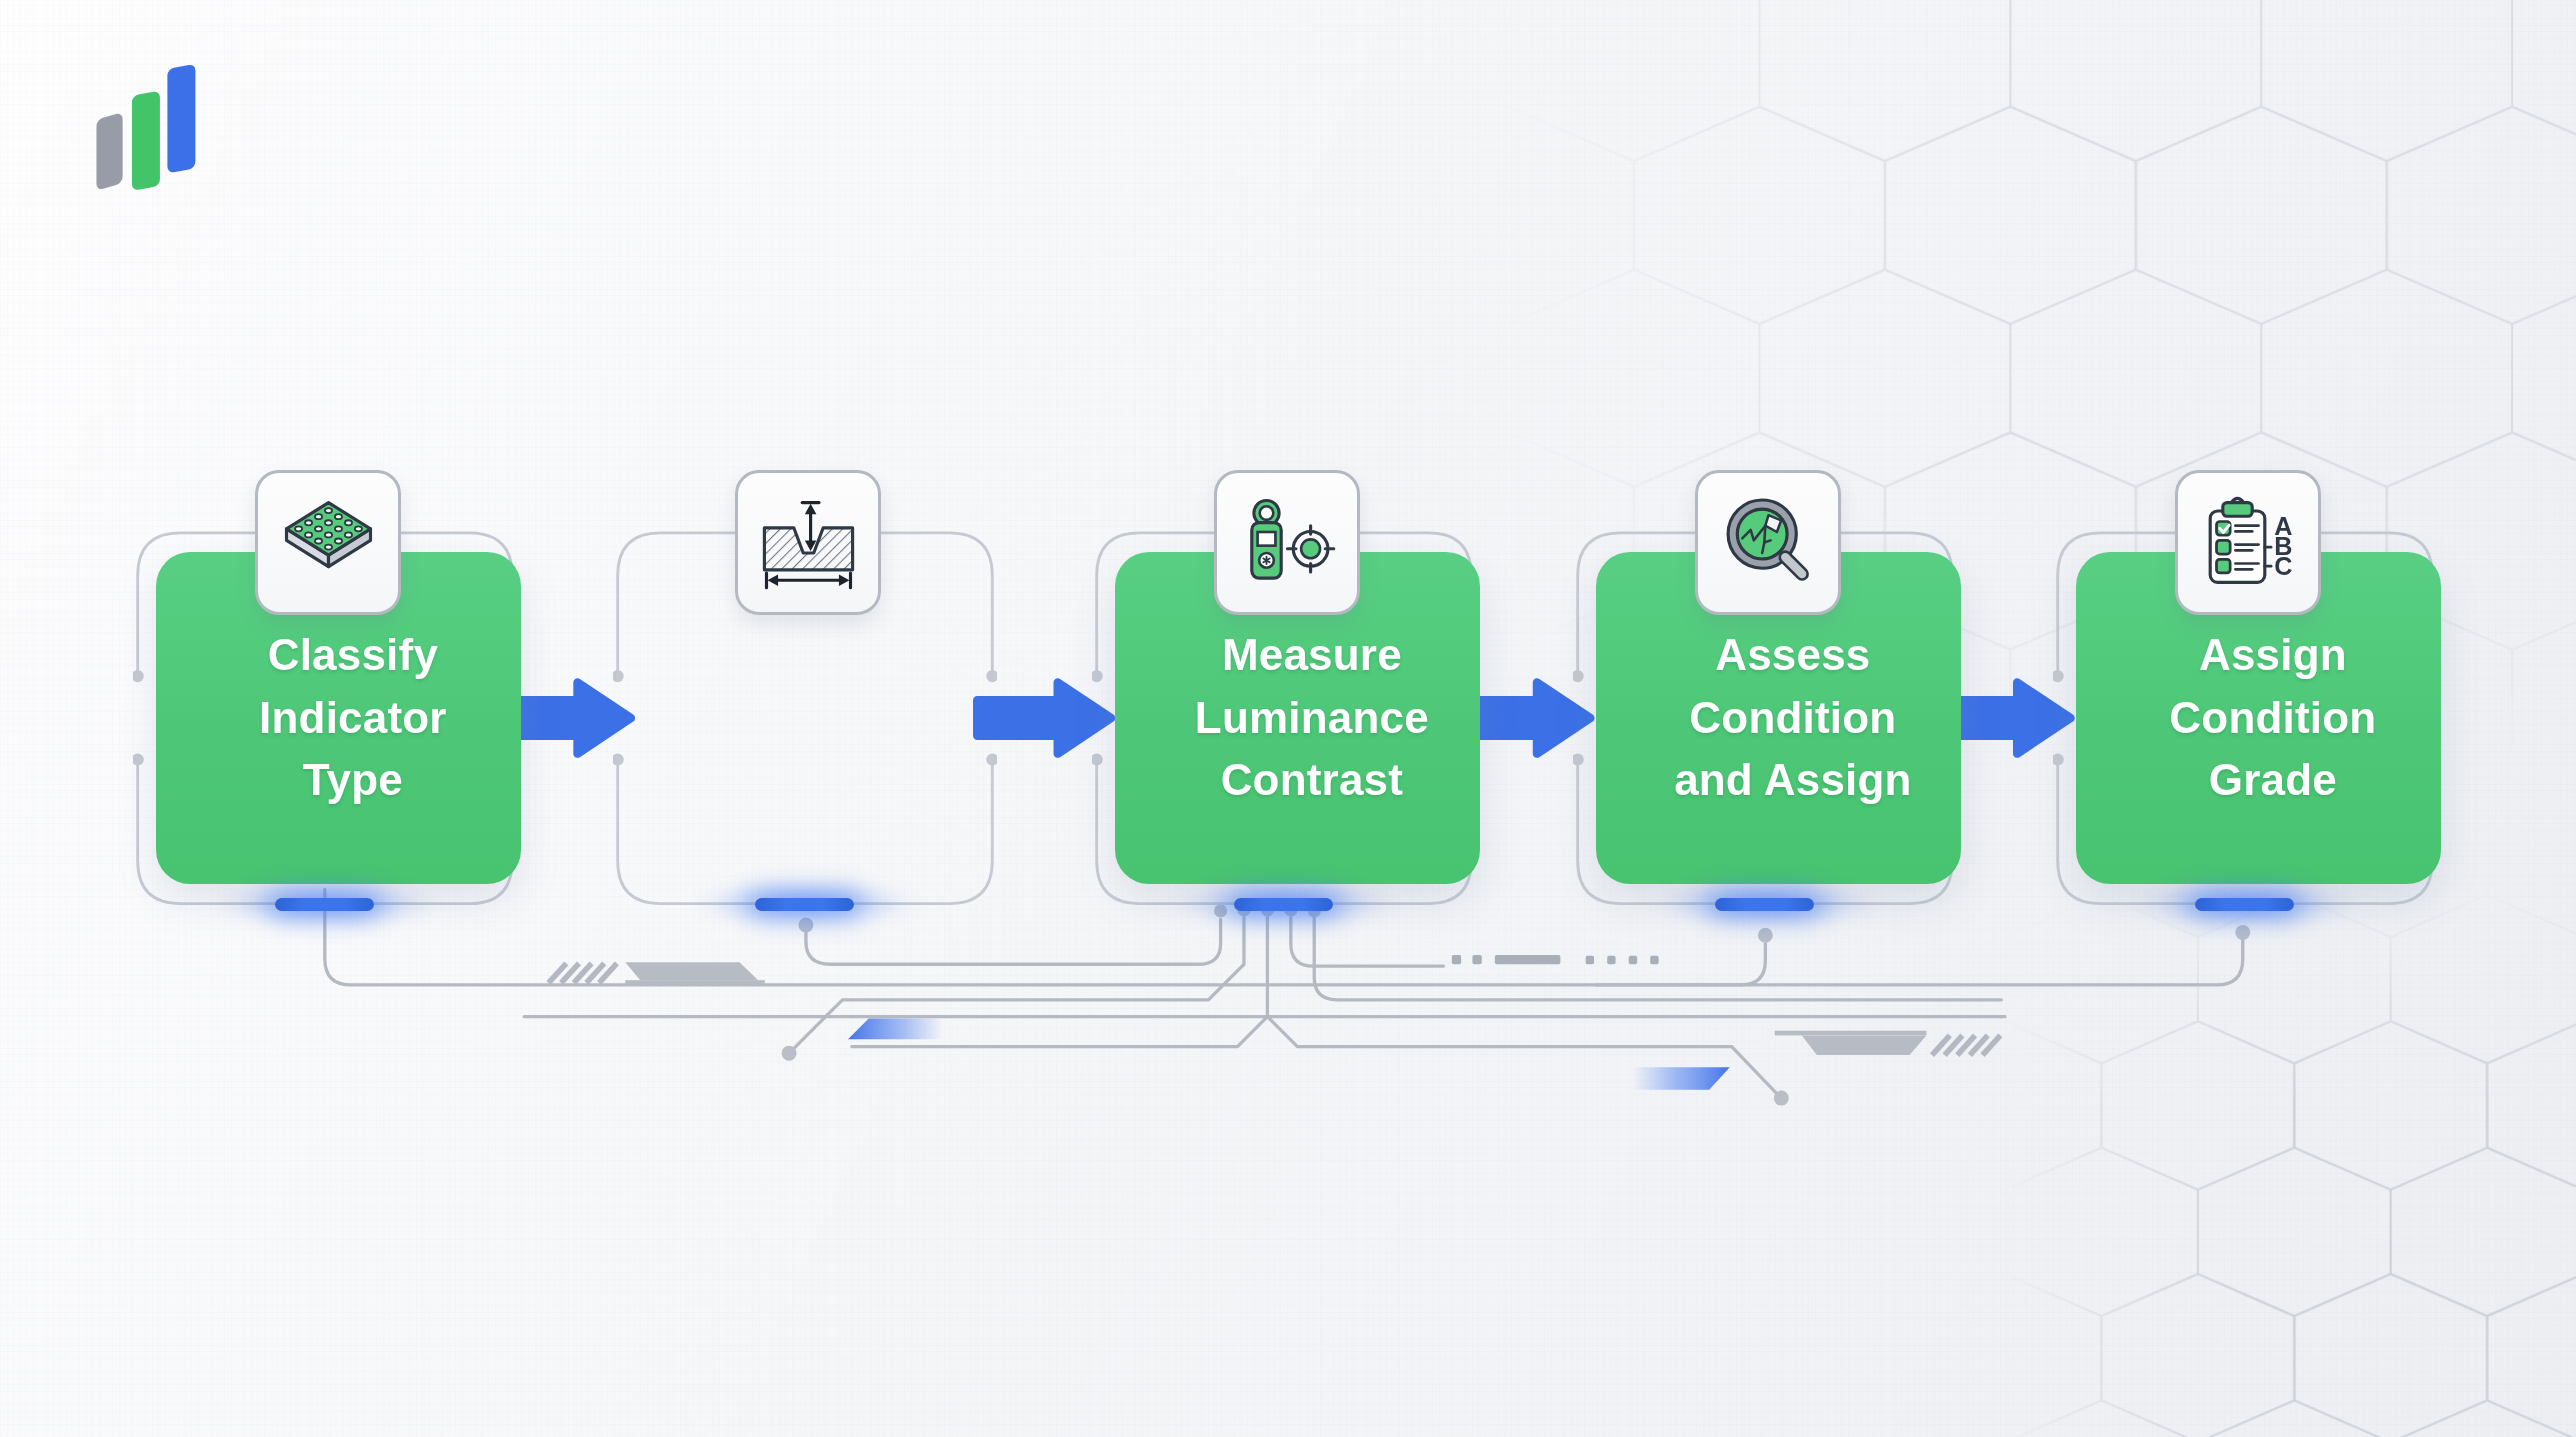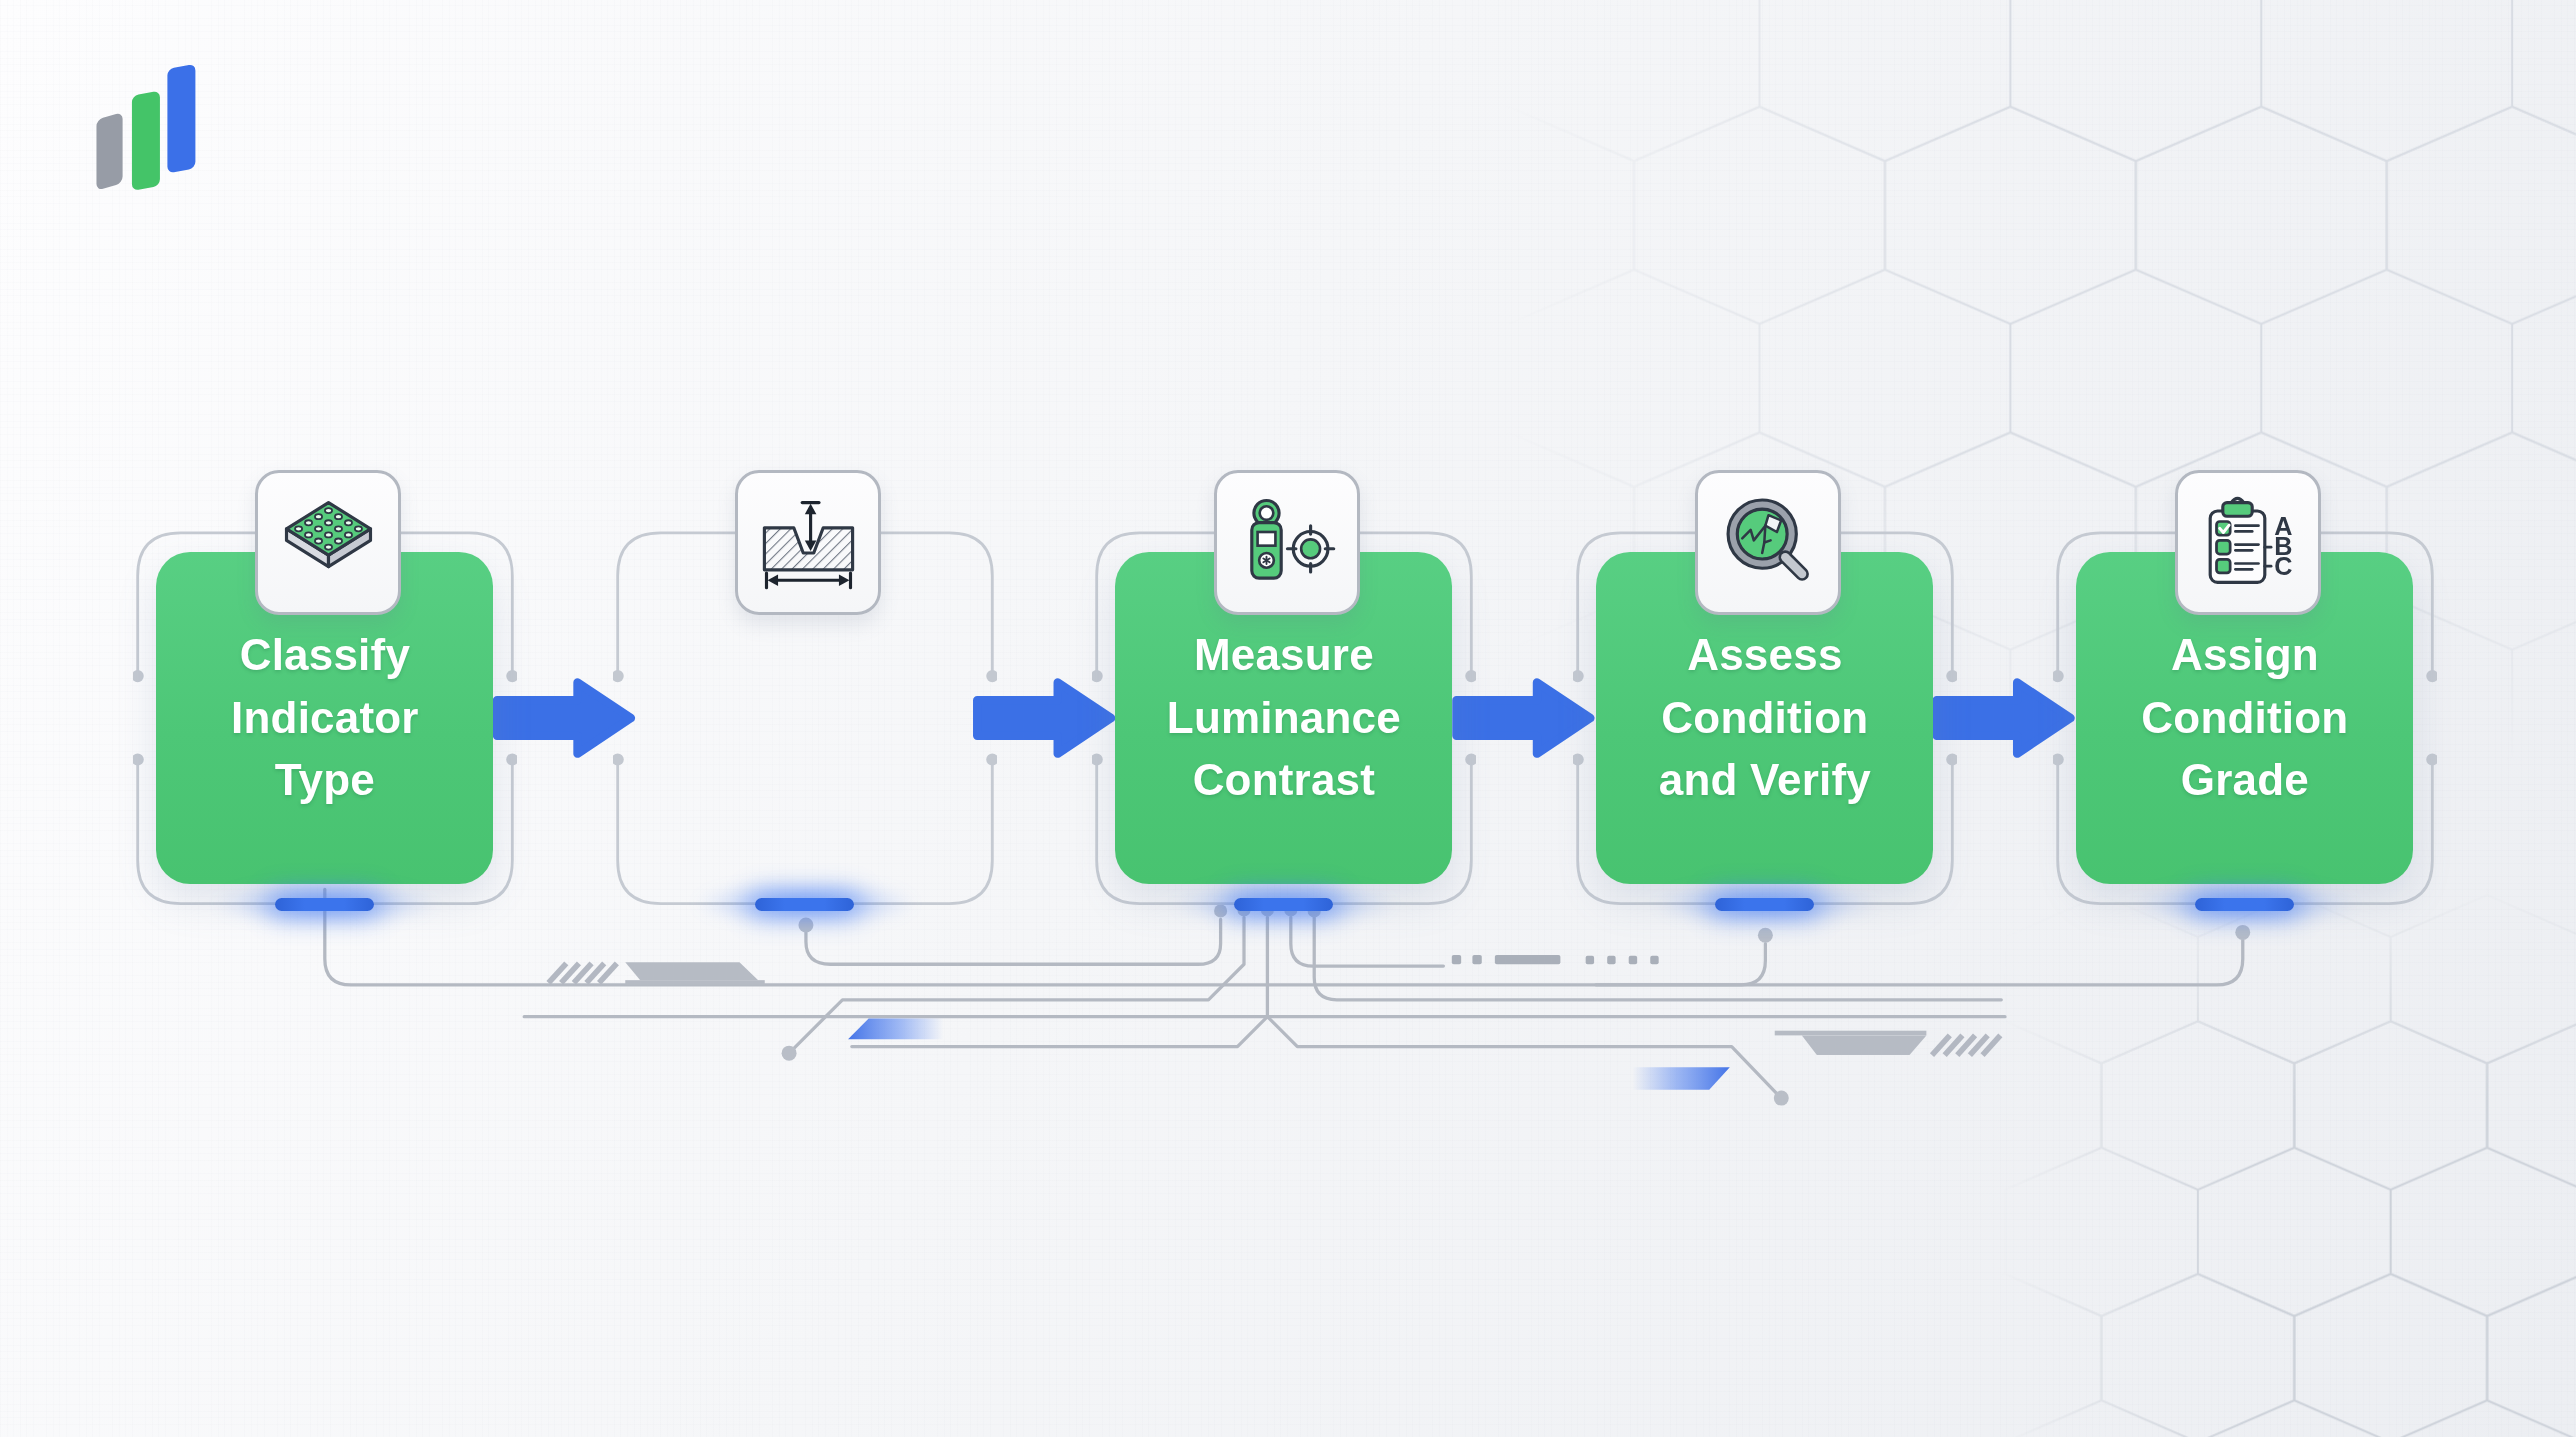--- a/index.html
+++ b/index.html
@@ -26,21 +26,21 @@
 
   .circuit { position:absolute; left:0; top:0; z-index:1; }
 
   .step { position:absolute; top:528px; width:384px; height:403px; z-index:2; }
   .step .outline { position:absolute; left:0; top:0; }
   .box {
     position:absolute; left:23.4px; top:24px; width:337px; height:332px;
     border-radius:34px;
     background:linear-gradient(180deg,#58cf83 0%, #4dc777 55%, #48c370 100%);
     box-shadow:0 17px 39px rgba(110,135,170,.18);
-    display:flex; align-items:center; justify-content:center;
+    display:flex; align-items:center; justify-content:center;padding-left:28px;
   }
   .label {
     color:#fff; font-size:44px; font-weight:700; line-height:1.42;
     text-align:center; white-space:pre-line; letter-spacing:0.2px;
     text-shadow:0 1.9px 3.7px rgba(25,95,60,.22);
   }
   .card {
     position:absolute; left:122px; top:-58px; width:140px; height:139px;
     border-radius:24px; border:3.3px solid #b3b8c1;
     background:linear-gradient(180deg,#fdfdfe 0%, #f5f6f8 100%);
@@ -327,21 +327,21 @@
       <g fill="#c3c8d0">
         <circle cx="5" cy="158" r="6.5"></circle>
           <circle cx="5" cy="247" r="6.5"></circle>
         <circle cx="405" cy="158" r="6.5"></circle>
           <circle cx="405" cy="247" r="6.5"></circle>
       </g>
     </svg>
     <div class="box">
       <div class="label">Assess
 Condition
-and Verify</div>
+and Assign</div>
     </div>
     <div class="card">
       <svg width="105" height="105" viewBox="0 0 100 100">
         <circle cx="44" cy="42" r="23.5" fill="#56cb7c" stroke="#2f3845" stroke-width="2.5"></circle>
         <circle cx="44" cy="42" r="28" fill="none" stroke="#9ba1ab" stroke-width="8"></circle>
         <circle cx="44" cy="42" r="32.5" fill="none" stroke="#2f3845" stroke-width="3"></circle>
         <circle cx="44" cy="42" r="24" fill="none" stroke="#2f3845" stroke-width="2.5"></circle>
         <path d="M50,24 L62,29 L58,40 L47,34 Z" fill="#f2f4f6" stroke="#2f3845" stroke-width="2.4" stroke-linejoin="round"></path>
         <g stroke="#2f3845" stroke-width="2.4" fill="none" stroke-linecap="round" stroke-linejoin="round">
           <path d="M25,46 L33,38 L36,48 L47,34"></path>

